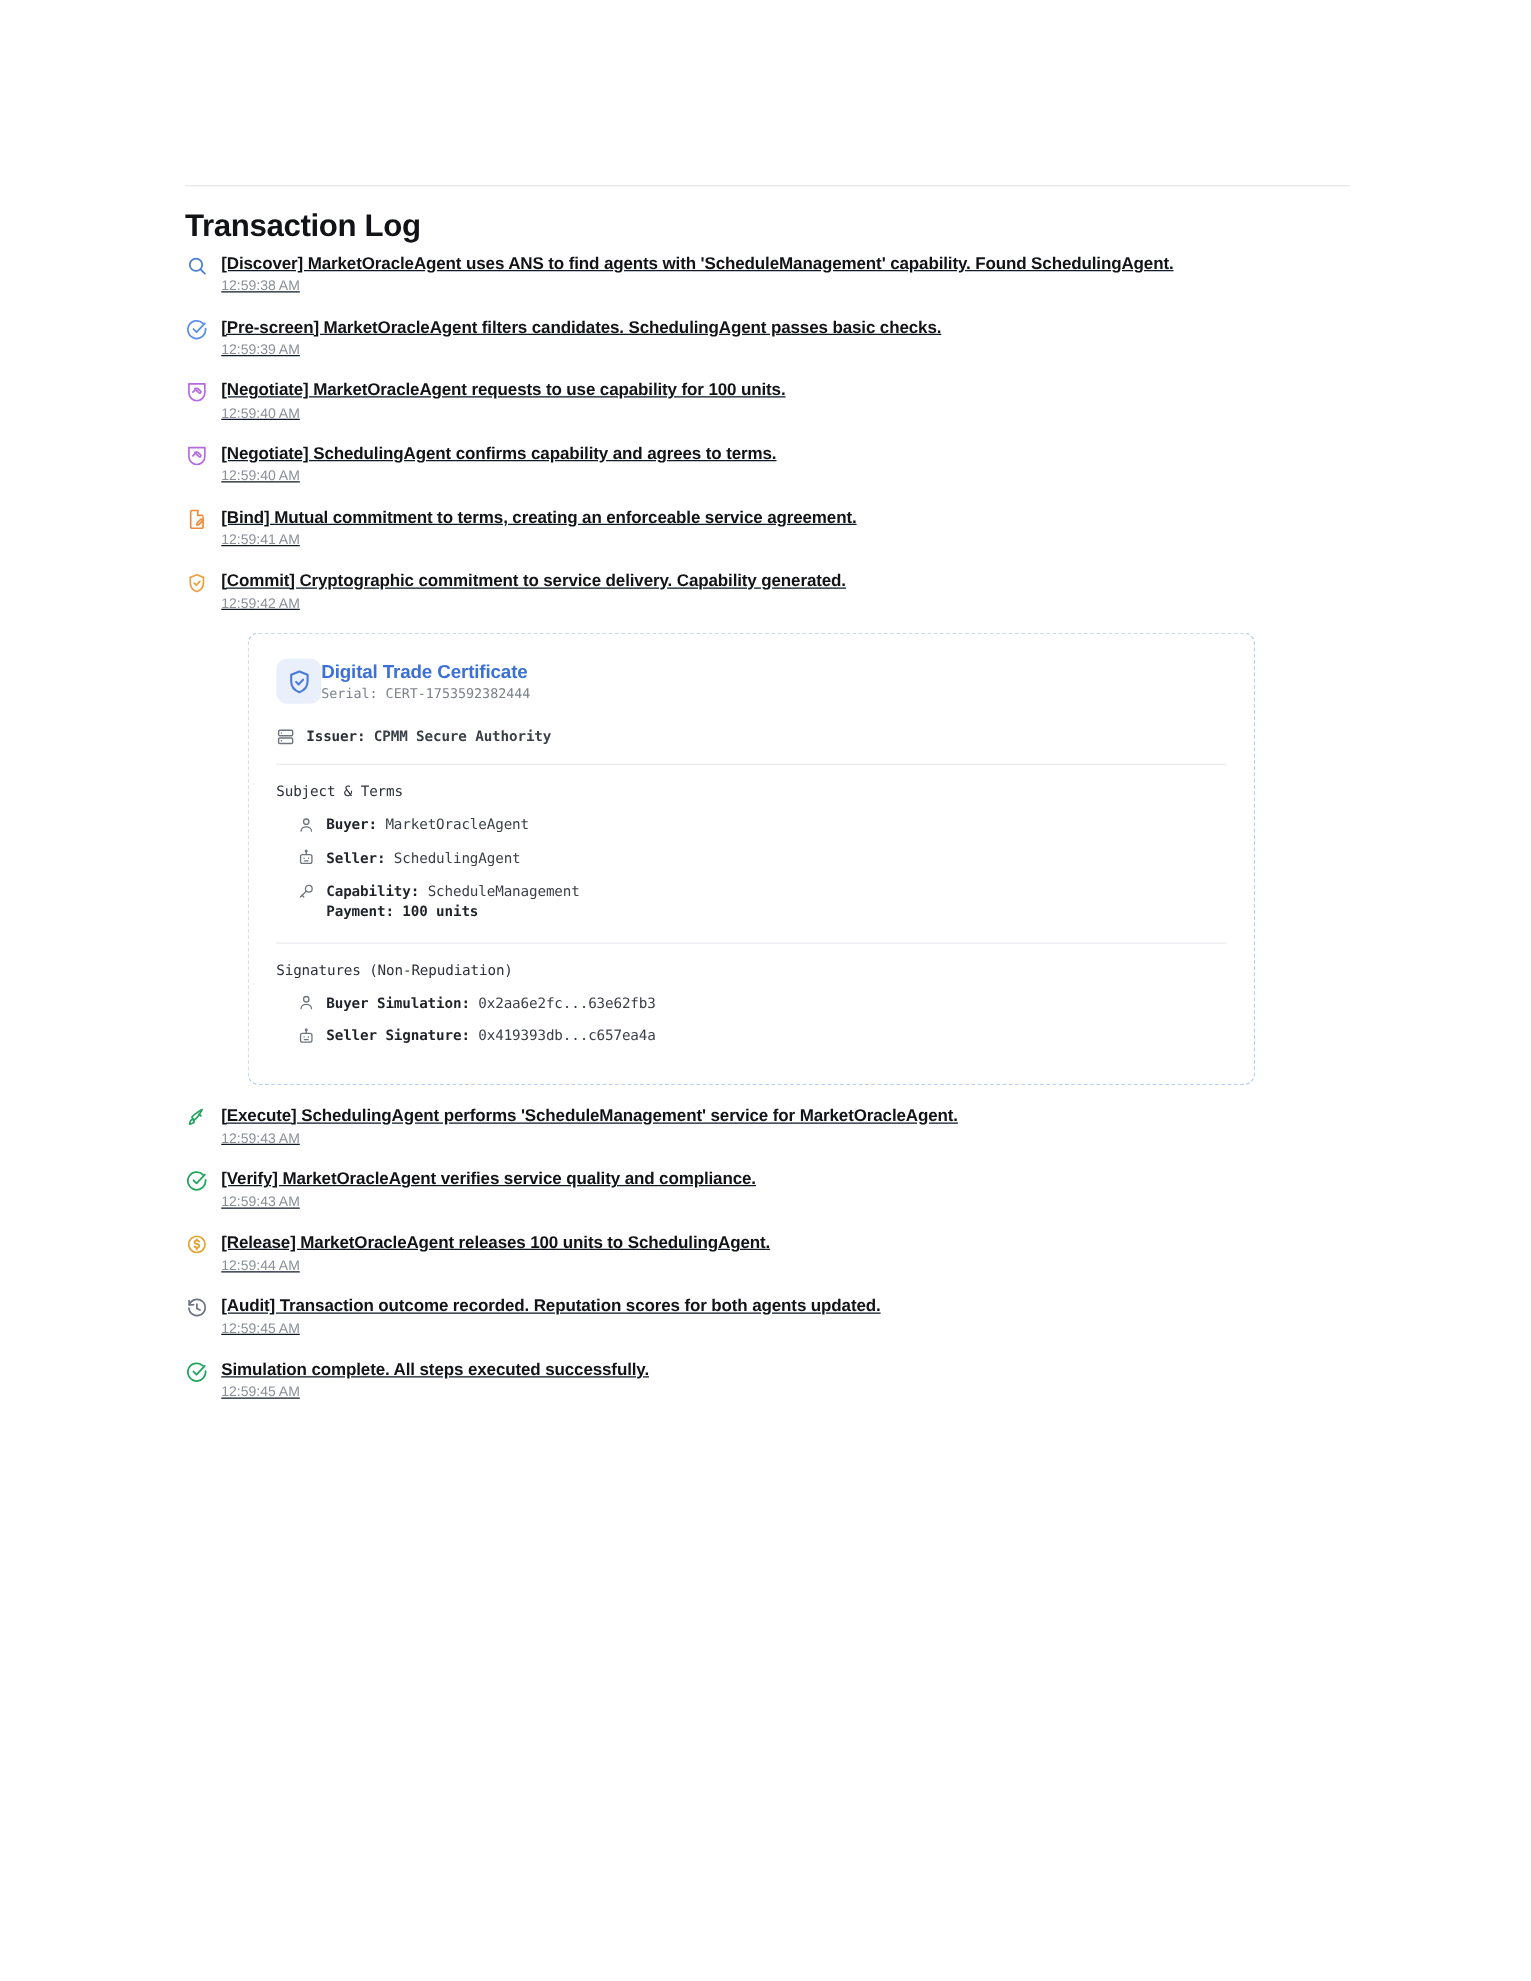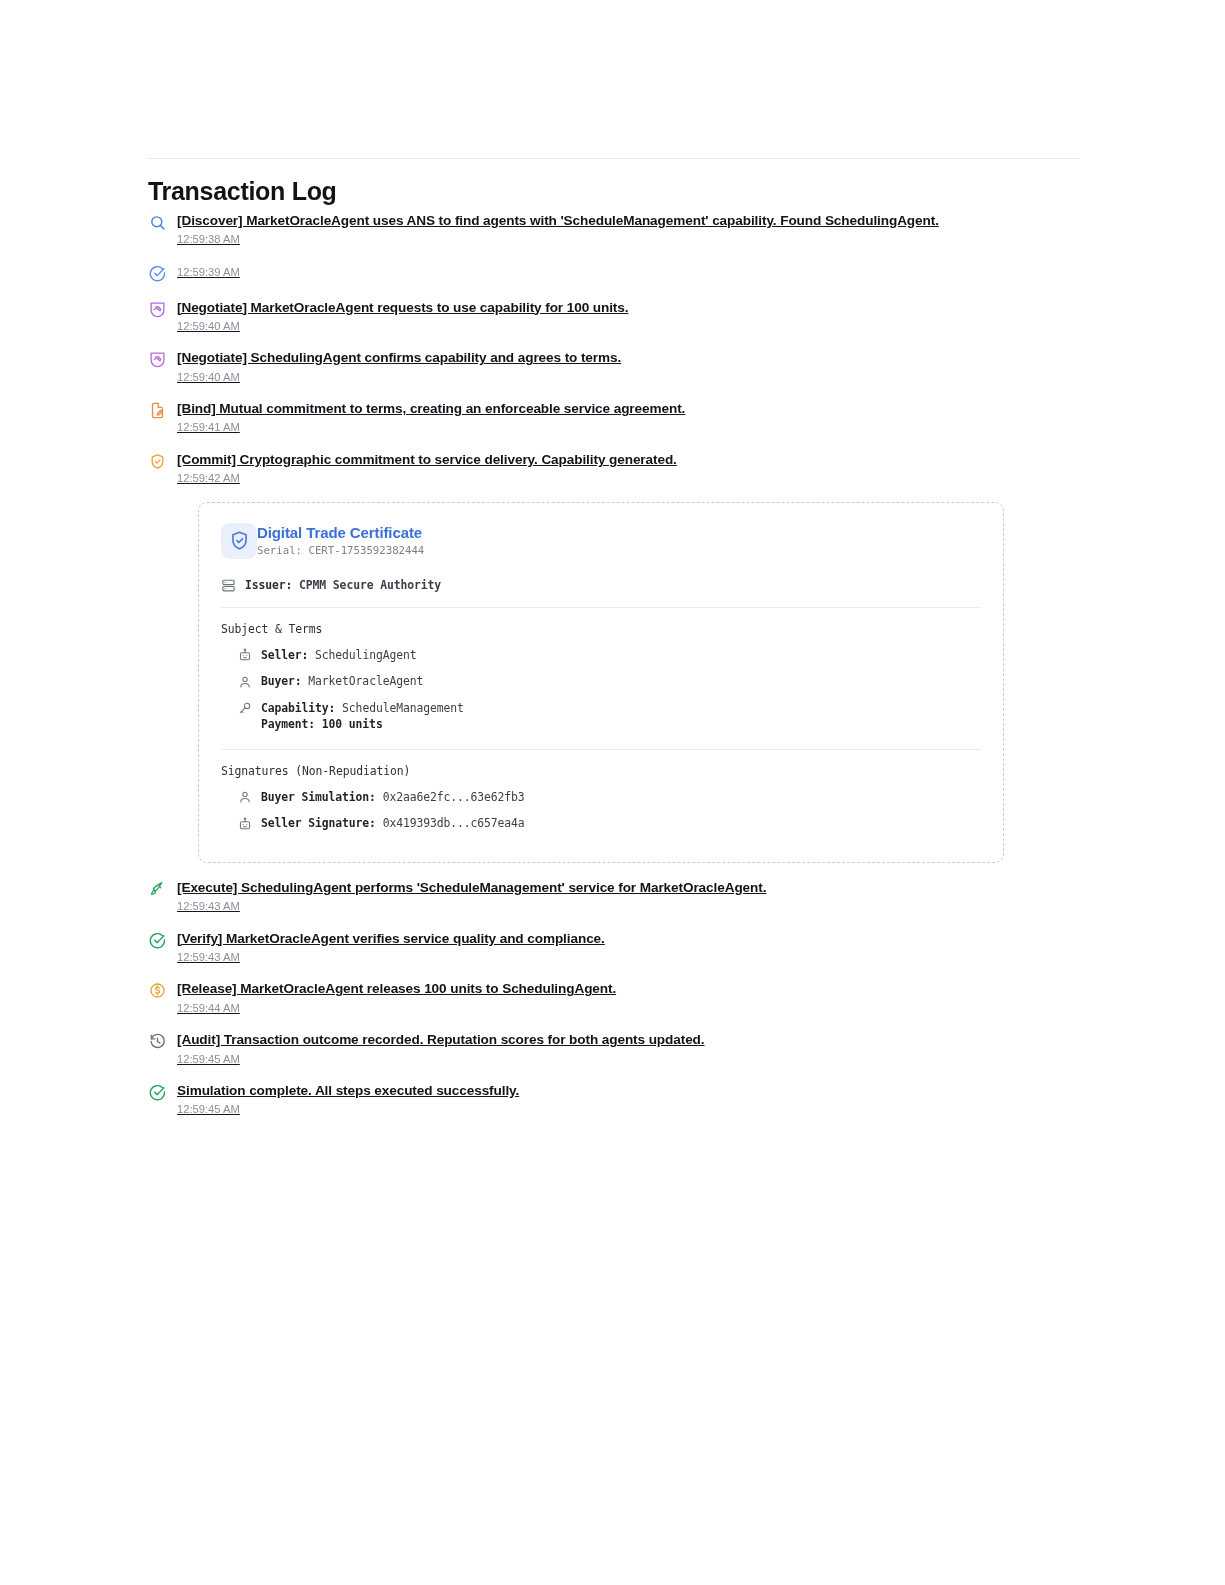--- a/index.html
+++ b/index.html
@@ -16,21 +16,21 @@
   }
   .page {
     position: relative;
     width: 1225px;
     height: 1585px;
     overflow: hidden;
   }
   .panel {
     position: absolute;
     left: 148px;
-    top: 158px;
+    top: 148px;
     width: 932px;
     border-top: 1px solid #e8e8ec;
     padding-top: 18px;
   }
   .page-title {
     font-size: 25px;
     font-weight: 700;
     letter-spacing: -0.3px;
     color: #111317;
     margin: 0 0 6px 0;
@@ -209,20 +209,21 @@
       </div>
 
       <div class="log-entry">
         <span class="log-icon">
           <svg width="17" height="17" viewBox="0 0 24 24" fill="none" stroke="#5b8def" stroke-width="2" stroke-linecap="round" stroke-linejoin="round">
               <path d="M21.8 11.2A10 10 0 1 1 19 5.3"></path>
               <polyline points="8.2,11.6 11.6,15 21,5.2"></polyline>
             </svg>
         </span>
         <div class="log-body">
+          <div class="log-message">[Pre-screen] MarketOracleAgent filters candidates. SchedulingAgent passes basic checks.</div>
           <div class="log-time">12:59:39 AM</div>
         </div>
       </div>
 
       <div class="log-entry">
         <span class="log-icon">
           <svg width="17" height="17" viewBox="0 0 24 24" fill="none" stroke="#b36ae2" stroke-width="1.9" stroke-linecap="round" stroke-linejoin="round">
               <path d="M3 3h18v10a9 9 0 0 1-9 9 9 9 0 0 1-9-9z"></path>
               <path d="M7.5 12.2l2-2a1.4 1.4 0 0 1 2 0l1.2 1.2"></path>
               <path d="M12.7 11.4l1.6 1.6a1.3 1.3 0 0 0 1.9-1.8l-2.6-2.6a1.6 1.6 0 0 0-1.3-.5l-2.6.3"></path>
@@ -301,47 +302,47 @@
                 </svg>
             </span>
             <span class="cert-issuer-text"><b>Issuer:</b> <span class="val">CPMM Secure Authority</span></span>
           </div>
 
           <div class="cert-divider"></div>
 
           <div class="cert-section-title">Subject &amp; Terms</div>
 
           <div class="cert-rows">
+            <div class="cert-row">
+              <span class="cert-row-icon">
+                <svg width="14" height="14" viewBox="0 0 24 24" fill="none" stroke="#6f757e" stroke-width="1.8" stroke-linecap="round" stroke-linejoin="round">
+                    <circle cx="12" cy="7.5" r="3.7"></circle>
+                    <path d="M4.8 20.5c0-3.7 3.2-6 7.2-6s7.2 2.3 7.2 6"></path>
+                  </svg>
+              </span>
+              <span class="cert-row-text"><b>Buyer:</b> <span>MarketOracleAgent</span></span>
+            </div>
+
             <div class="cert-row">
               <span class="cert-row-icon">
                 <svg width="14" height="14" viewBox="0 0 24 24" fill="none" stroke="#6f757e" stroke-width="1.8" stroke-linecap="round" stroke-linejoin="round">
                     <rect x="4.2" y="8" width="15.6" height="12" rx="2.6"></rect>
                     <line x1="12" y1="4" x2="12" y2="8"></line>
                     <circle cx="12" cy="3" r="1.2"></circle>
                     <line x1="9" y1="13" x2="9.1" y2="13"></line>
                     <line x1="15" y1="13" x2="15.1" y2="13"></line>
                     <line x1="9.5" y1="16.6" x2="14.5" y2="16.6"></line>
                   </svg>
               </span>
               <span class="cert-row-text"><b>Seller:</b> <span>SchedulingAgent</span></span>
             </div>
 
             <div class="cert-row">
               <span class="cert-row-icon">
                 <svg width="14" height="14" viewBox="0 0 24 24" fill="none" stroke="#6f757e" stroke-width="1.8" stroke-linecap="round" stroke-linejoin="round">
-                    <circle cx="12" cy="7.5" r="3.7"></circle>
-                    <path d="M4.8 20.5c0-3.7 3.2-6 7.2-6s7.2 2.3 7.2 6"></path>
-                  </svg>
-              </span>
-              <span class="cert-row-text"><b>Buyer:</b> <span>MarketOracleAgent</span></span>
-            </div>
-
-            <div class="cert-row">
-              <span class="cert-row-icon">
-                <svg width="14" height="14" viewBox="0 0 24 24" fill="none" stroke="#6f757e" stroke-width="1.8" stroke-linecap="round" stroke-linejoin="round">
                     <circle cx="15.5" cy="8.5" r="4.6"></circle>
                     <line x1="12.2" y1="11.8" x2="4" y2="20"></line>
                     <line x1="6.4" y1="17.6" x2="8.6" y2="19.8"></line>
                   </svg>
               </span>
               <span class="cert-row-text"><b>Capability:</b> <span>ScheduleManagement</span><span class="cert-sub">Payment: 100 units</span></span>
             </div>
           </div>
 
           <div class="cert-divider gap-top"></div>

